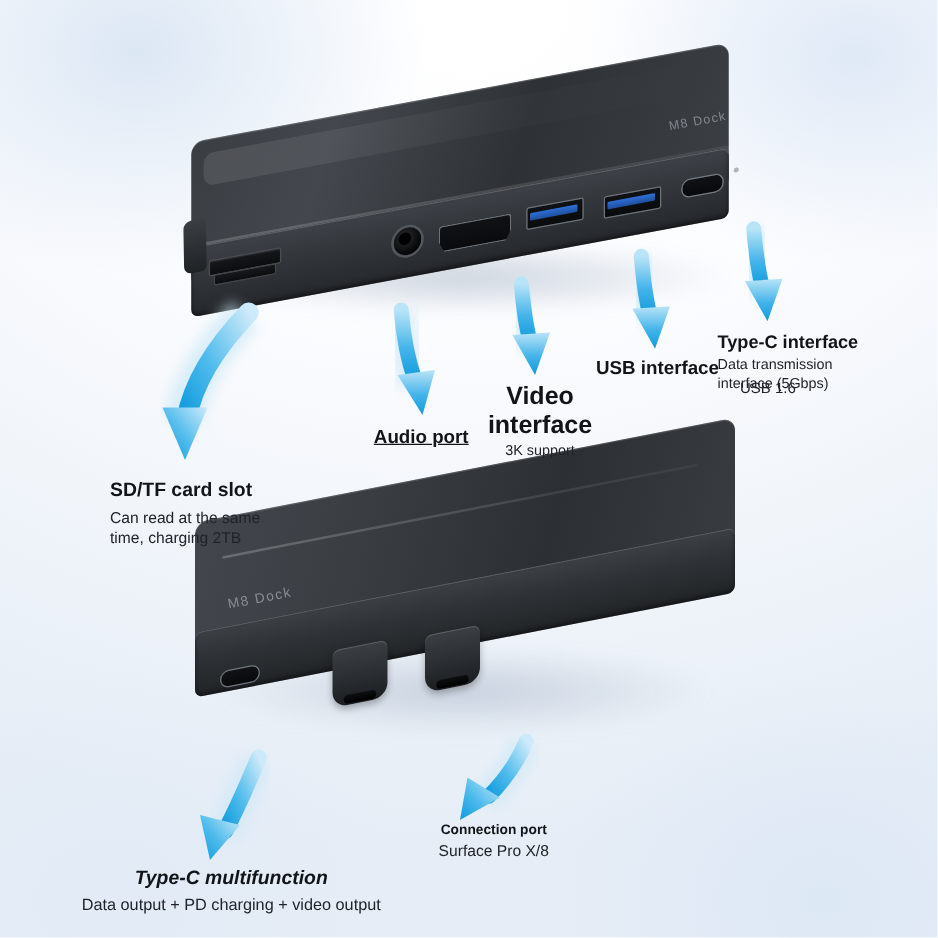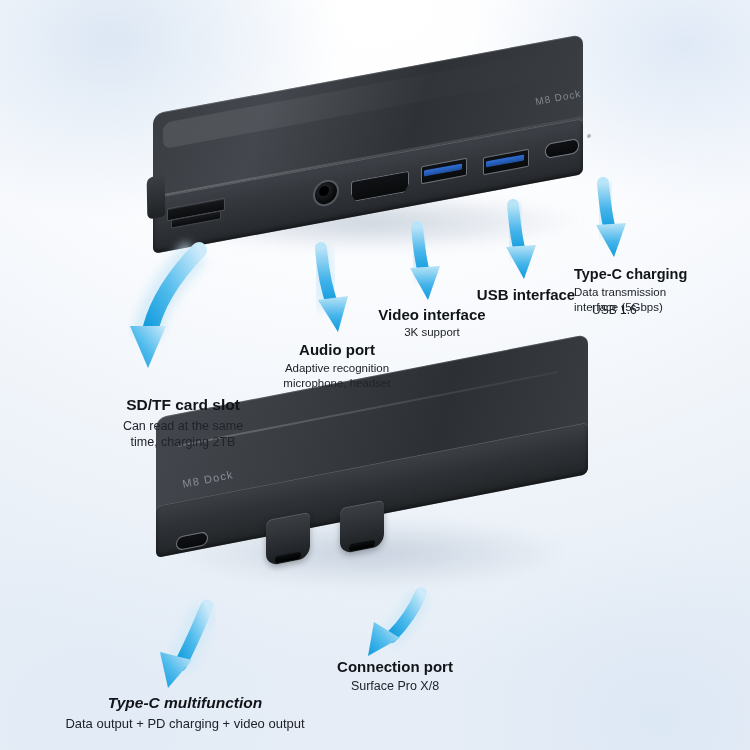--- a/index.html
+++ b/index.html
@@ -196,42 +196,42 @@
   #arrows{position:absolute;left:0;top:0;width:750px;height:750px;pointer-events:none;}
 
   
   .label{position:absolute;}
   .label .t{
     font-weight:bold;color:#111418;
   }
   .label .s{
     color:#20242a;
   }
-  .lbl-sd{left:88px;top:396px;width:190px;text-align:center;}
+  .lbl-sd{left:88px;top:384px;width:190px;text-align:left;}
   .lbl-sd .t{font-size:15.5px;}
   .lbl-sd .s{font-size:12.5px;line-height:16px;margin-top:4px;}
 
   .lbl-audio{left:262px;top:341px;width:150px;text-align:center;}
-  .lbl-audio .t{font-size:15px;}
+  .lbl-audio .t{font-size:15px;text-decoration:underline;}
   .lbl-audio .s{font-size:11.5px;line-height:15px;margin-top:3px;}
 
   .lbl-video{left:362px;top:306px;width:140px;text-align:center;}
-  .lbl-video .t{font-size:15px;}
+  .lbl-video .t{font-size:20px;}
   .lbl-video .s{font-size:11.5px;margin-top:3px;}
 
   .lbl-usb{left:464px;top:286px;width:124px;text-align:center;}
   .lbl-usb .t{font-size:15px;}
   .lbl-usb .s{font-size:12px;position:absolute;left:128px;top:17px;white-space:nowrap;}
 
   .lbl-typec{left:574px;top:266px;width:148px;}
   .lbl-typec .t{font-size:14.5px;white-space:nowrap;}
   .lbl-typec .s{font-size:11.5px;line-height:15px;margin-top:3px;}
 
   .lbl-conn{left:300px;top:658px;width:190px;text-align:center;}
-  .lbl-conn .t{font-size:15px;}
+  .lbl-conn .t{font-size:11px;}
   .lbl-conn .s{font-size:12.5px;margin-top:4px;}
 
   .lbl-tcm{left:40px;top:694px;width:290px;text-align:center;}
   .lbl-tcm .t{font-size:15.5px;font-style:italic;}
   .lbl-tcm .s{font-size:13px;margin-top:4px;}
 </style>
 </head>
 <body>
 
 <div id="stage">
@@ -339,36 +339,34 @@
   </svg>
 
   <div class="label lbl-sd">
     <div class="t">SD/TF card slot</div>
     <div class="s" style="white-space:pre-line">Can read at the same
 time, charging 2TB</div>
   </div>
 
   <div class="label lbl-audio">
     <div class="t">Audio port</div>
-    <div class="s" style="white-space:pre-line">Adaptive recognition
-microphone, headset</div>
   </div>
 
   <div class="label lbl-video">
     <div class="t">Video interface</div>
     <div class="s">3K support</div>
   </div>
 
   <div class="label lbl-usb">
     <div class="t">USB interface</div>
     <div class="s">USB 1.6</div>
   </div>
 
   <div class="label lbl-typec">
-    <div class="t">Type-C charging</div>
+    <div class="t">Type-C interface</div>
     <div class="s" style="white-space:pre-line">Data transmission
 interface (5Gbps)</div>
   </div>
 
   <div class="label lbl-conn">
     <div class="t">Connection port</div>
     <div class="s">Surface Pro X/8</div>
   </div>
 
   <div class="label lbl-tcm">

